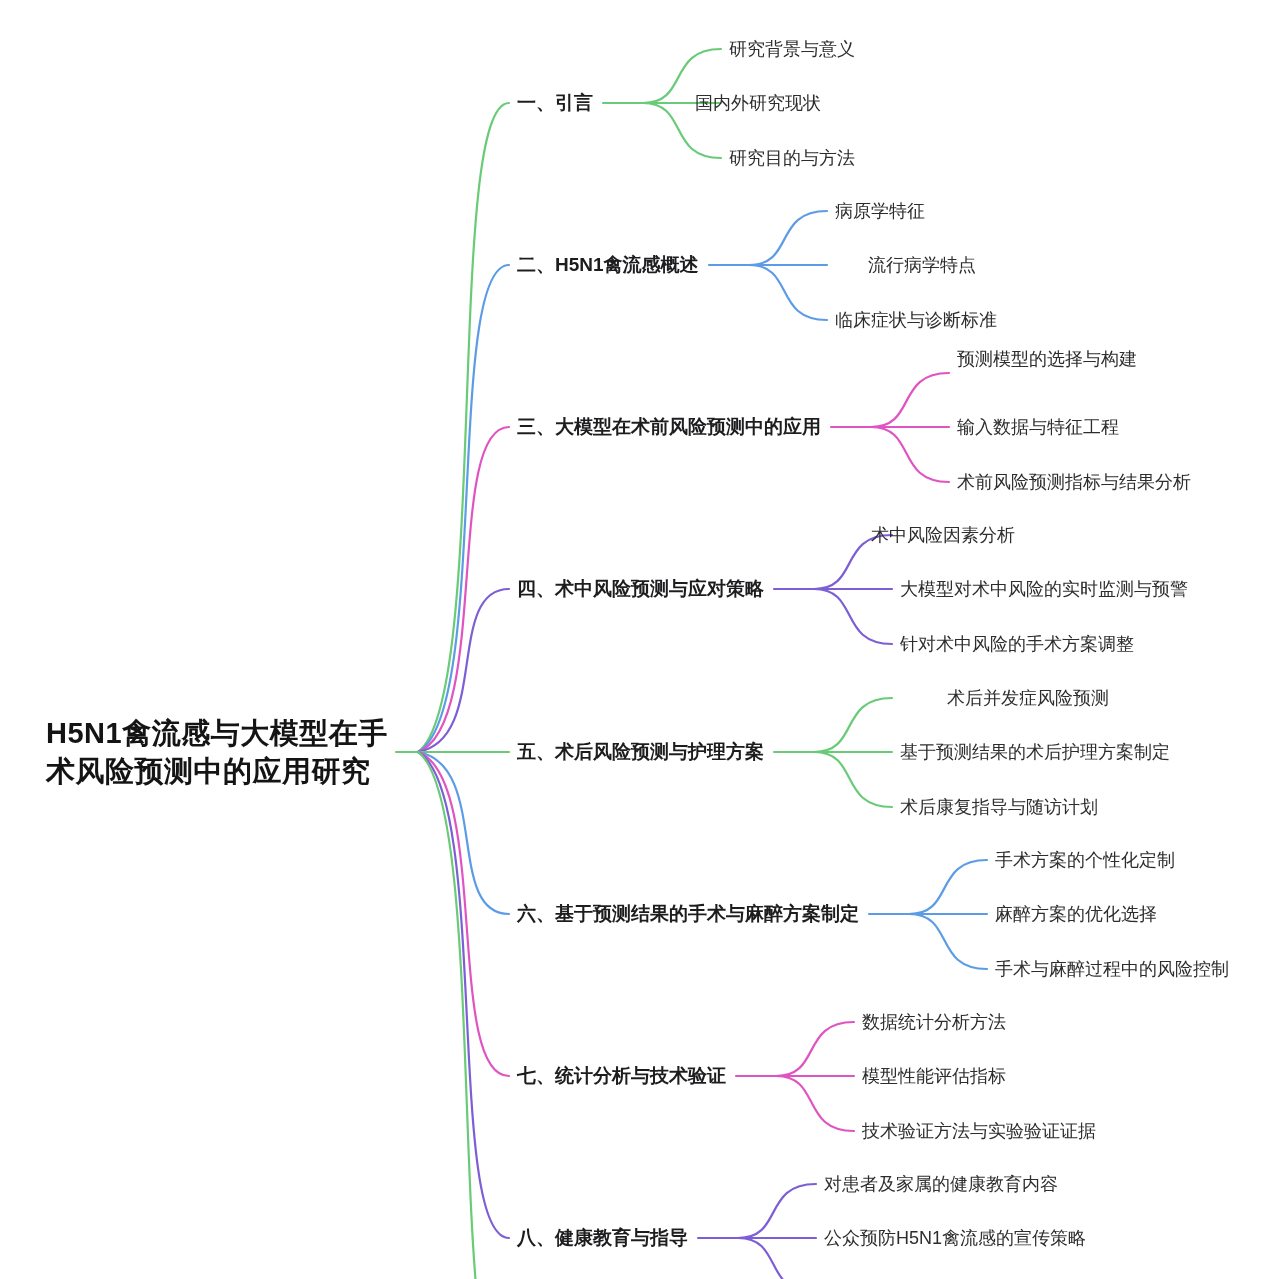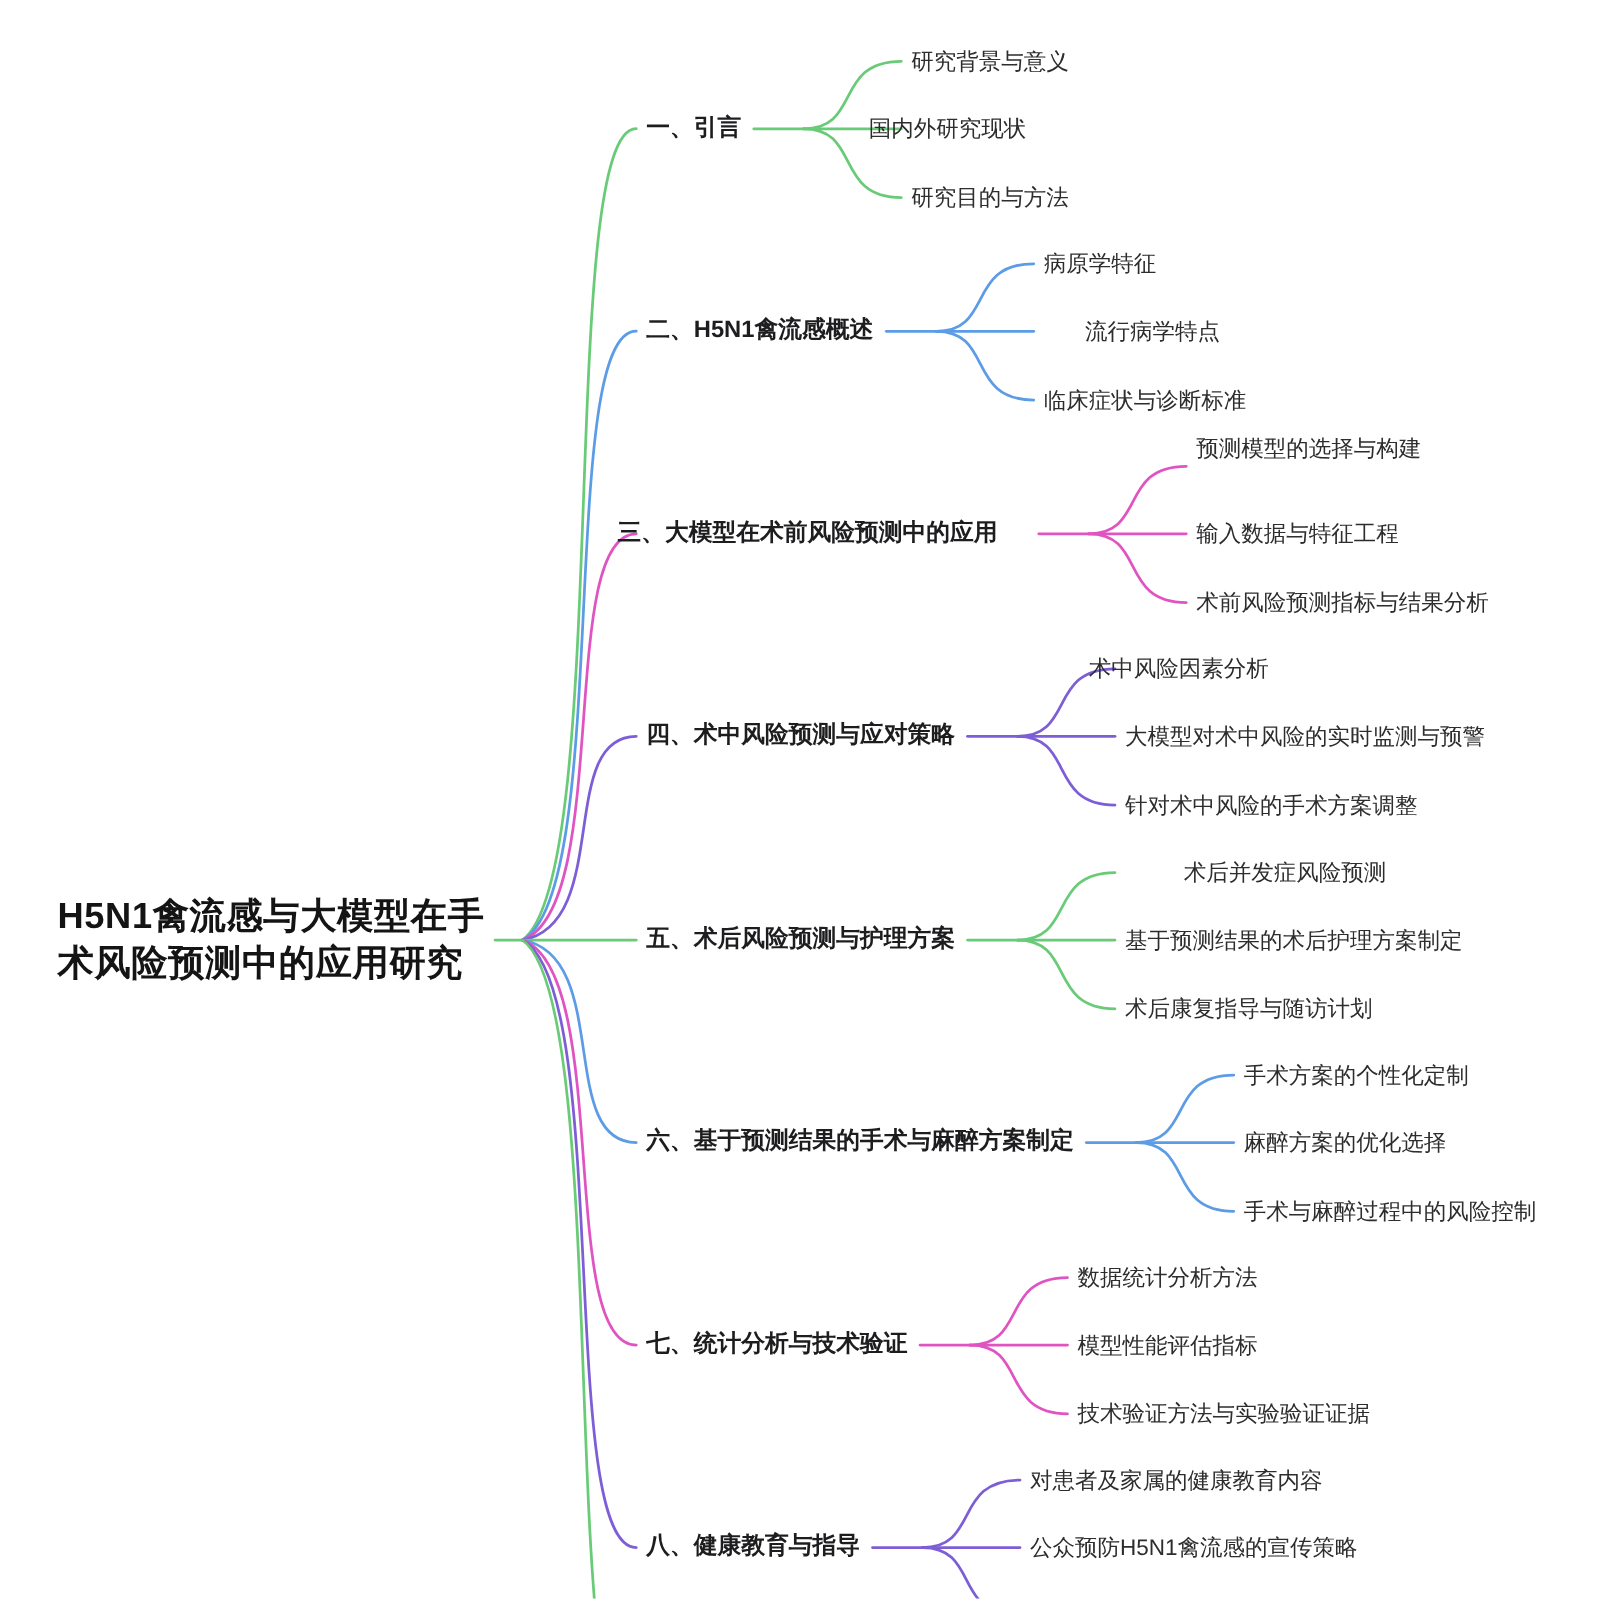--- a/index.html
+++ b/index.html
@@ -98,21 +98,21 @@
   <div class="root-title">H5N1禽流感与大模型在手术风险预测中的应用研究</div>
   <div id="nodes">
       <div class="branch-label" style="left: 517px; top: 103px;">一、引言</div>
       <div class="child-label" style="top: 49px; left: 729px;">研究背景与意义</div>
       <div class="child-label" style="top: 103px; left: 695px;">国内外研究现状</div>
       <div class="child-label" style="top: 158px; left: 729px;">研究目的与方法</div>
       <div class="branch-label" style="left: 517px; top: 265px;">二、H5N1禽流感概述</div>
       <div class="child-label" style="top: 211px; left: 835px;">病原学特征</div>
       <div class="child-label" style="top: 265px; left: 835px; margin-left: 33px;">流行病学特点</div>
       <div class="child-label" style="top: 320px; left: 835px;">临床症状与诊断标准</div>
-      <div class="branch-label" style="left: 494px; top: 427px;">三、大模型在术前风险预测中的应用</div>
+      <div class="branch-label" style="left: 517px; top: 427px;">三、大模型在术前风险预测中的应用</div>
       <div class="child-label" style="top: 359px; left: 957px; text-align: right;">预测模型的选择与构建</div>
       <div class="child-label" style="top: 427px; left: 957px;">输入数据与特征工程</div>
       <div class="child-label" style="top: 482px; left: 957px; text-align: center;">术前风险预测指标与结果分析</div>
       <div class="branch-label" style="left: 517px; top: 589px;">四、术中风险预测与应对策略</div>
       <div class="child-label" style="top: 535px; left: 871px;">术中风险因素分析</div>
       <div class="child-label" style="top: 589px; left: 900px;">大模型对术中风险的实时监测与预警</div>
       <div class="child-label" style="top: 644px; left: 900px;">针对术中风险的手术方案调整</div>
       <div class="branch-label" style="left: 517px; top: 752px;">五、术后风险预测与护理方案</div>
       <div class="child-label" style="top: 698px; left: 900px; margin-left: 47px;">术后并发症风险预测</div>
       <div class="child-label" style="top: 752px; left: 900px;">基于预测结果的术后护理方案制定</div>

